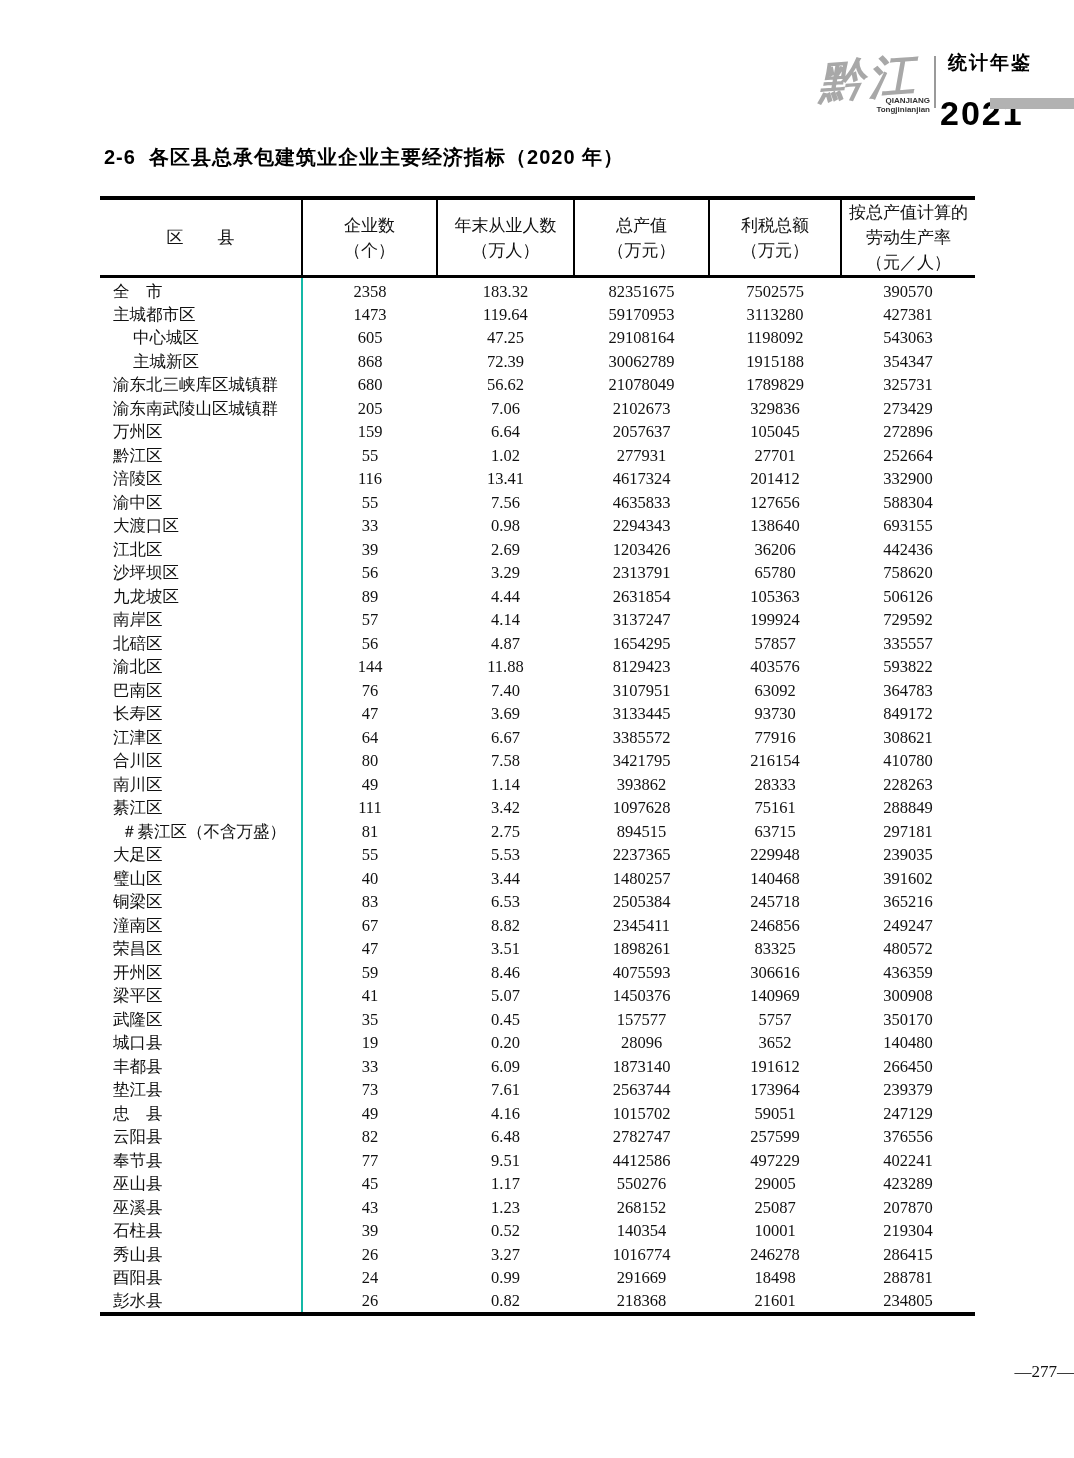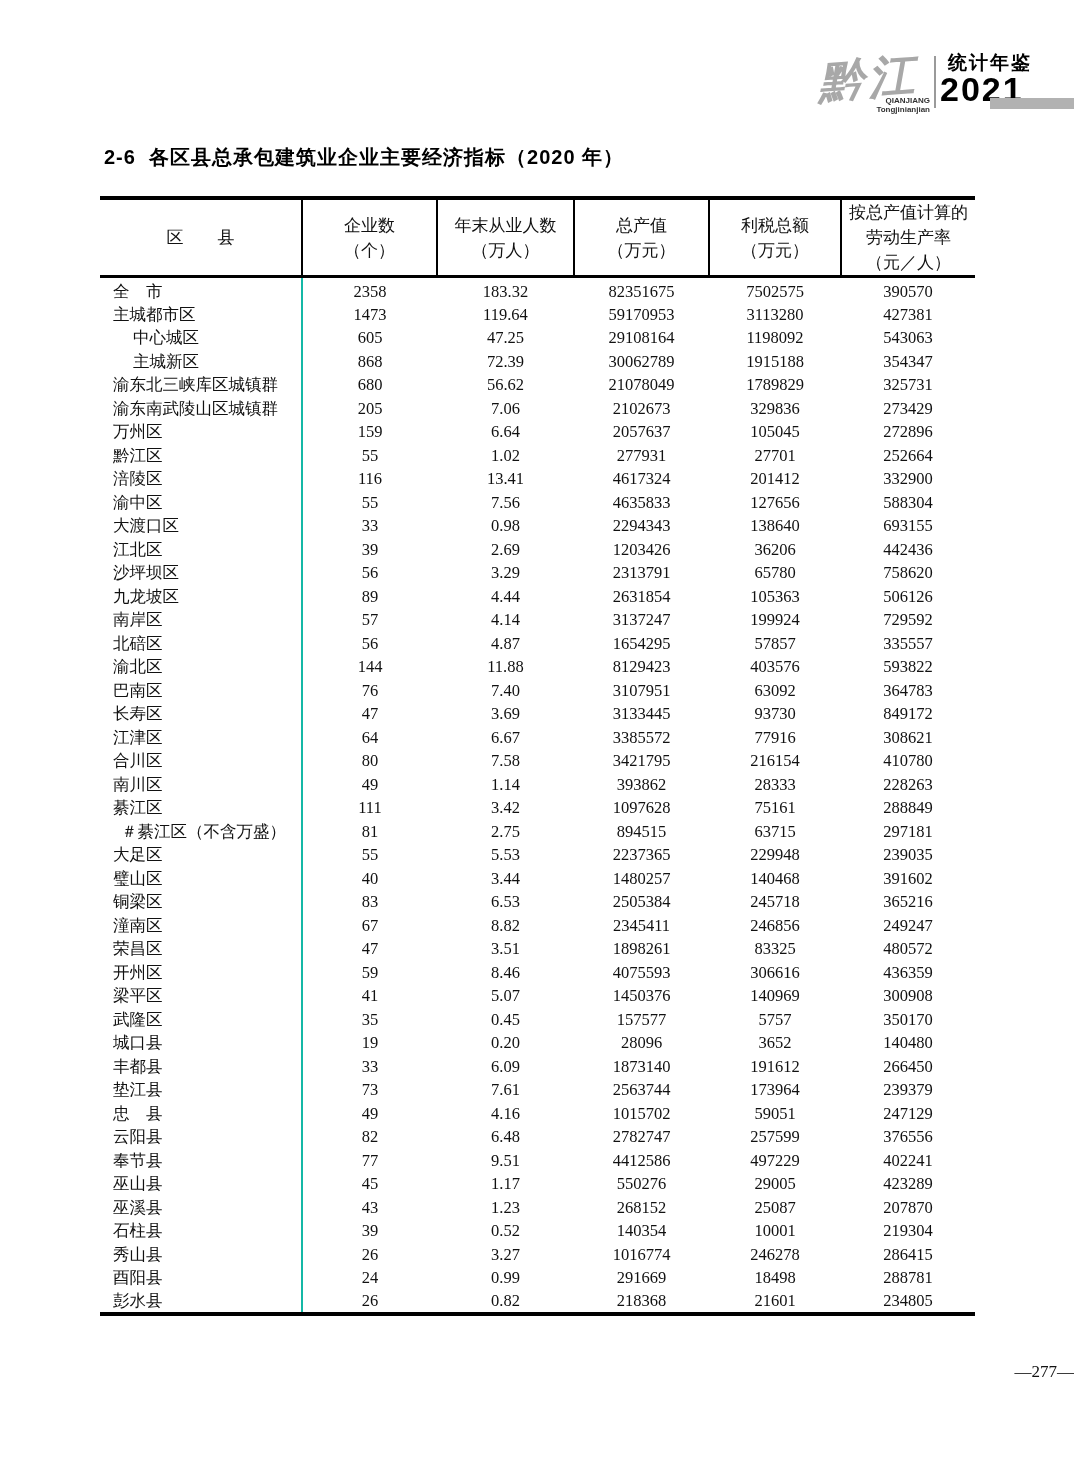--- a/index.html
+++ b/index.html
@@ -33,21 +33,21 @@
   .logo-right { display:flex; flex-direction:column; }
   .yearbook {
     font-family:"Liberation Sans", sans-serif;
     font-size:19px; font-weight:900; letter-spacing:2px; color:#000;
     line-height:22px;
     margin-left:8px;
   }
   .year {
     font-family:"Liberation Sans", sans-serif;
     font-size:34px; font-weight:900; color:#000;
-    line-height:30px; letter-spacing:2px;
+    line-height:30px; letter-spacing:2px;margin-top:24px;
   }
   .gray-bar { position:absolute; top:98px; left:990px; width:84px; height:11px; background:#b2b2b2; }
 
   
   .title {
     position:absolute; top:144px; left:104px;
     font-family:"Liberation Sans", sans-serif;
     font-size:20px; font-weight:900; color:#000;
     white-space:pre; letter-spacing:1px;
   }

